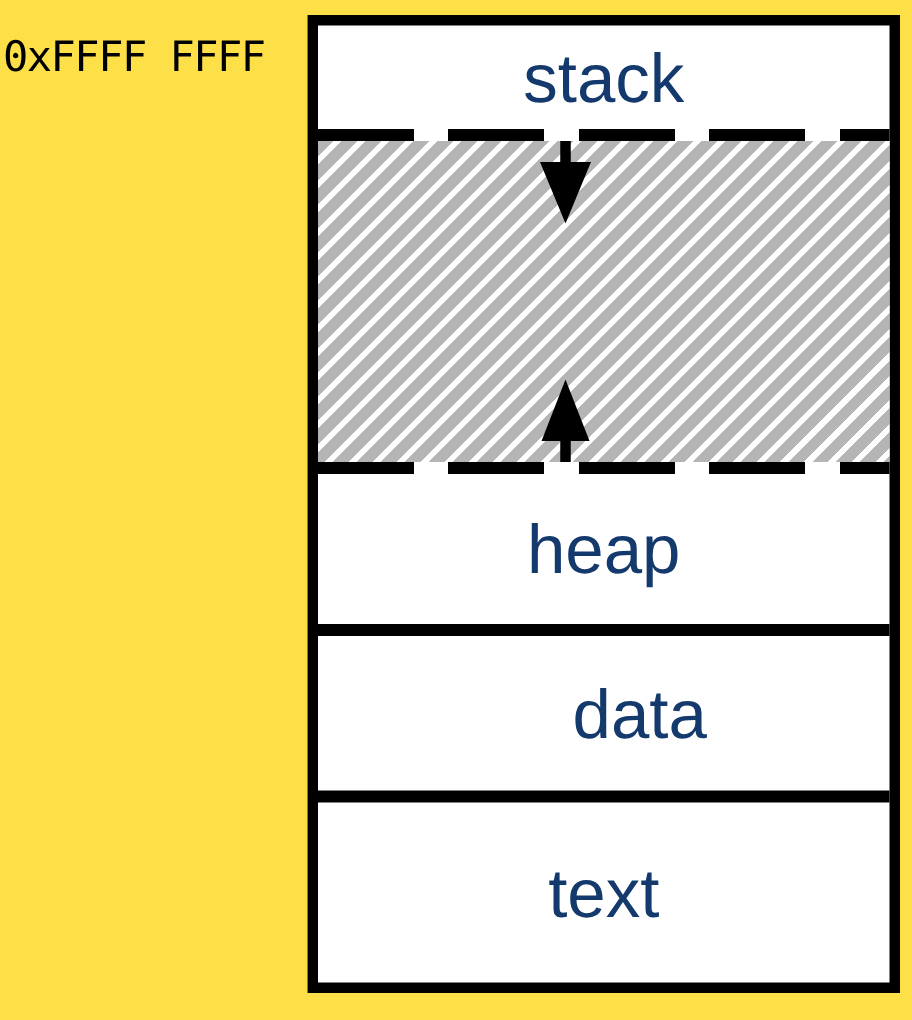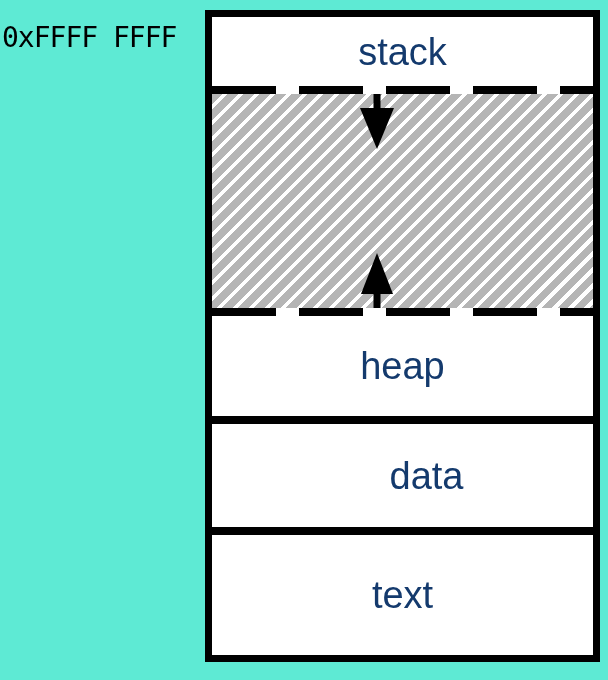--- a/index.html
+++ b/index.html
@@ -4,21 +4,21 @@
 <style>
   html, body {
     margin: 0;
     padding: 0;
     background: #ffffff;
   }
   .canvas {
     position: relative;
     width: 608px;
     height: 680px;
-    background: #5eead4;
+    background: #fde047;
     font-family: "Liberation Sans", sans-serif;
     overflow: hidden;
   }
 
   
   .addr {
     position: absolute;
     left: 2px;
     font-family: "DejaVu Sans Mono", monospace;
     font-size: 28px;
@@ -50,21 +50,21 @@
   
   .sec {
     position: absolute;
     left: 0;
     width: 381px;
     display: flex;
     align-items: center;
     justify-content: center;
   }
   .sec-label {
-    font-size: 38px;
+    font-size: 46px;
     color: #143a6d;
     line-height: 1;
   }
   .sec-stack { top: 0px;   height: 69px; }
   .sec-heap  { top: 299px; height: 100px; text-align: center; }
   .sec-data  { top: 407px; height: 103px; margin-left: 24px; }
   .sec-text  { top: 518px; height: 120px; border-radius: 19px; }
 
   
   .dashed-line {

